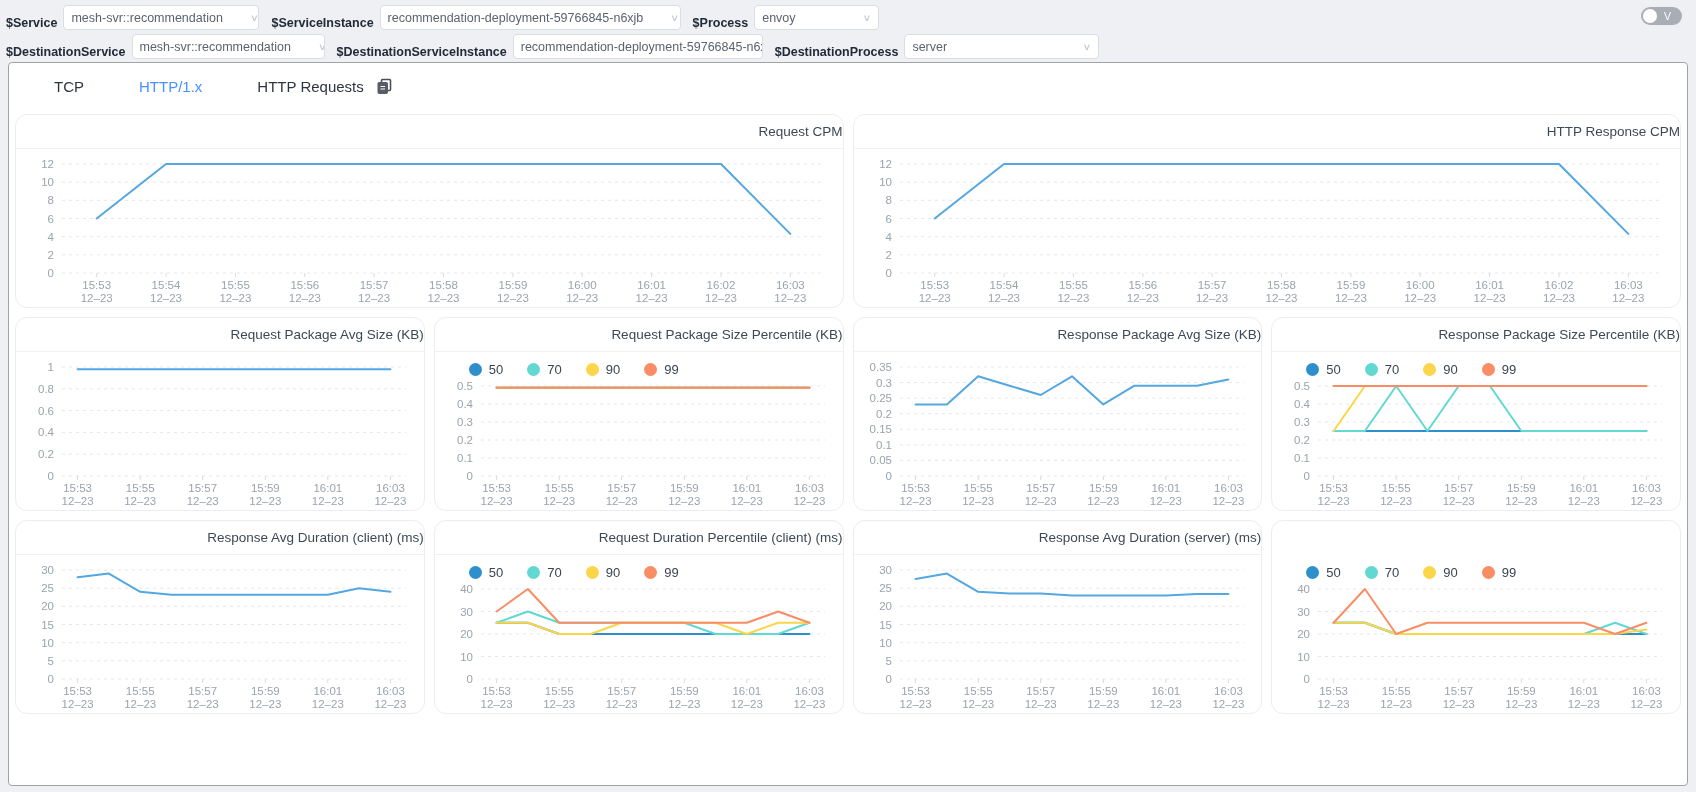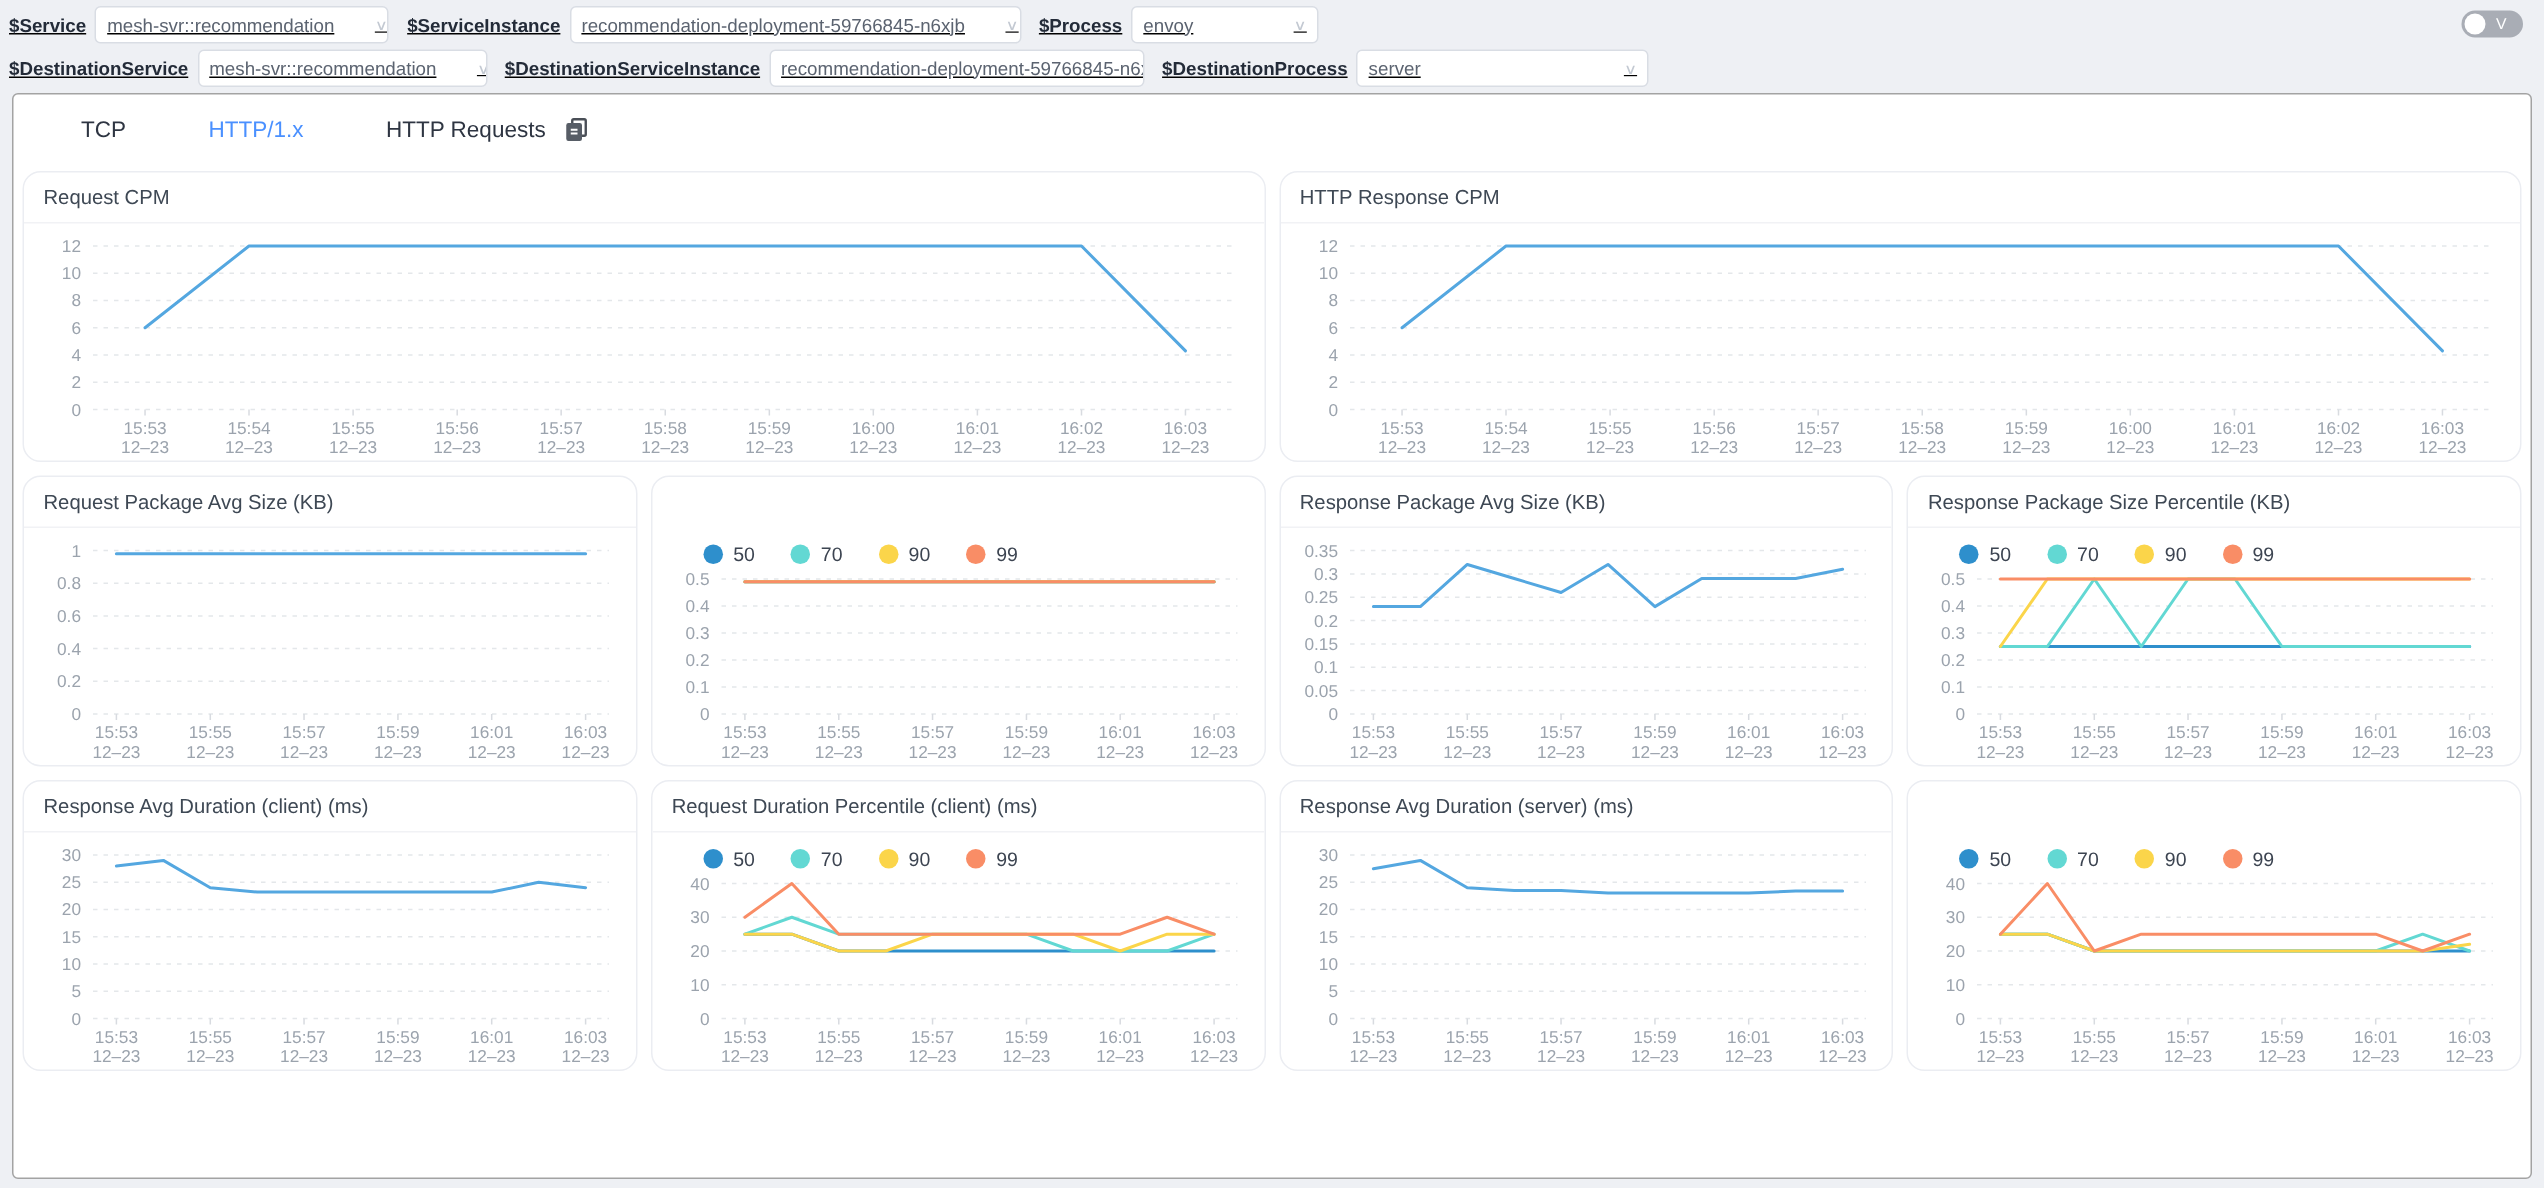--- a/index.html
+++ b/index.html
@@ -1,42 +1,42 @@
 <!DOCTYPE html>
 <html><head>
 <meta charset="utf-8">
 <style>
   * { margin:0; padding:0; box-sizing:border-box; }
   html,body { width:1696px; height:792px; overflow:hidden; background:#eef0f4;
               font-family:"Liberation Sans","DejaVu Sans",sans-serif; }
 
   
   .toolbar { position:absolute; left:0; top:0; right:0; height:58px; padding:3px 6px; }
-  .tb-row  { display:flex; align-items:center; height:27px; margin-bottom:2px;text-decoration:underline; }
+  .tb-row  { display:flex; align-items:flex-end; height:27px; margin-bottom:2px; }
   .tb-label{ font-size:12.5px; font-weight:700; color:#232b38; margin:0 6px 0 0; white-space:nowrap; }
   .sel { display:flex; align-items:center; justify-content:space-between; background:#fff;
          border:1px solid #d9dde4; border-radius:4px; height:25px; padding:0 7px;
          font-size:12.5px; color:#5b6370; margin-right:12px; white-space:nowrap; overflow:hidden;gap:21px; }
   .chev { color:#c3c9d2; font-size:12px; margin-left:6px; transform:scaleY(.8); }
   .toggle { position:absolute; right:14px; top:7px; width:41px; height:18px; border-radius:9px;
             background:#a9adb5; display:flex; align-items:center; cursor:pointer; }
   .knob { width:14px; height:14px; border-radius:50%; background:#fff; margin-left:2px; }
   .tg-label { color:#fff; font-size:10.5px; margin-left:7px; }
 
   
   .panel { position:absolute; left:8px; right:8px; top:62px; bottom:6px; background:#fff;
            border:1px solid #a3a3a3; border-radius:4px; overflow:hidden; }
   .tabs { display:flex; align-items:center; height:47px; padding-left:45px; }
   .tab  { font-size:15px; color:#2e3542; margin-right:55px; cursor:pointer; display:flex; align-items:center; }
   .tab.active { color:#4a90ff; }
   .tab .copy-ic { margin-left:12px; display:inline-flex; }
 
   .charts { display:grid; grid-template-columns:repeat(4,1fr); grid-auto-rows:194px;
             gap:9px; padding:4px 6px 6px 6px; }
-  .card { background:#fff; border:1px solid #ebedf2; border-radius:12px; overflow:hidden; position:relative; }
+  .card { background:#fff; border:1px solid #ebedf2; border-radius:12px; overflow:hidden; position:relative;text-align:right; }
   .card.big { grid-column:span 2; }
   .card-title { height:34px; line-height:34px; padding-left:13px; font-size:13.5px; color:#3e4854;
                 border-bottom:1px solid #f1f2f5; }
   .plot { position:absolute; left:0; right:0; top:35px; bottom:0; display:flex; flex-direction:column; }
   .plot svg { flex:1 1 auto; font-family:"Liberation Sans","DejaVu Sans",sans-serif; }
   .legend { display:flex; align-items:center; height:27px; padding:6px 0 0 34px; flex:0 0 auto; }
   .lg-item { display:flex; align-items:center; margin-right:24px; font-size:13px; color:#3c4451; cursor:pointer; }
   .lg-dot { width:13px; height:13px; border-radius:50%; display:inline-block; margin-right:7px; }
 </style>
 </head>
@@ -243,20 +243,21 @@
             <text x="311.8" y="139" text-anchor="middle" font-size="11.5" fill="#9ba3ad">16:01</text>
             <text x="311.8" y="152" text-anchor="middle" font-size="11.5" fill="#9ba3ad">12–23</text>
             <line x1="374.4" x2="374.4" y1="123" y2="127" stroke="#d8dbe0" stroke-width="1"></line>
             <text x="374.4" y="139" text-anchor="middle" font-size="11.5" fill="#9ba3ad">16:03</text>
             <text x="374.4" y="152" text-anchor="middle" font-size="11.5" fill="#9ba3ad">12–23</text>
             <polyline points="61.6,16.2 92.9,16.2 124.2,16.2 155.5,16.2 186.7,16.2 218.0,16.2 249.3,16.2 280.5,16.2 311.8,16.2 343.1,16.2 374.4,16.2" fill="none" stroke="#54a7e0" stroke-width="2" stroke-linejoin="round" stroke-linecap="round"></polyline>
           </svg>
         </div>
     </div>
     <div class="card">
+      <div class="card-title">Request Package Size Percentile (KB)</div>
       <div class="plot">
           <div class="legend">
             <span class="lg-item">
               <span class="lg-dot" style="background: rgb(46, 143, 204);"></span>
               <span>50</span>
             </span>
             <span class="lg-item">
               <span class="lg-dot" style="background: rgb(98, 216, 211);"></span>
               <span>70</span>
             </span>

